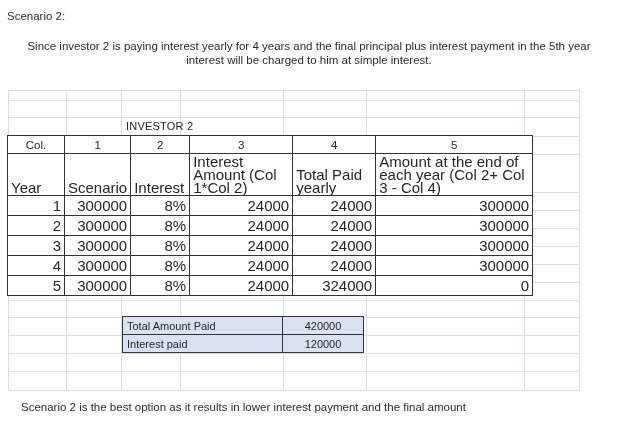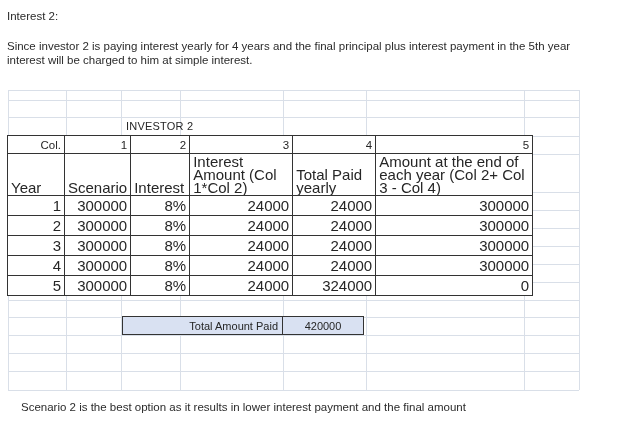--- a/index.html
+++ b/index.html
@@ -6,21 +6,21 @@
   html, body { width: 634px; height: 432px; }
   body {
     position: relative;
     background: #ffffff;
     font-family: "Liberation Sans", "DejaVu Sans", sans-serif;
     color: #262626;
     overflow: hidden;
   }
   .txt { position: absolute; font-size: 11.5px; line-height: 14px; color: #2b2b2b; }
   #intro-title { left: 7px; top: 9px; }
-  #intro-paragraph { left: 7px; top: 39px; width: 604px; }
+  #intro-paragraph { left: 7px; top: 39px; width: 604px; text-align: center; }
   #closing-note { left: 21px; top: 400px; width: 620px; }
 
   
   .gridline { position: absolute; background: #d9dfe8; }
   .gridline.v { width: 1px; }
   .gridline.h { height: 1px; }
 
   
   #sheet-title {
     position: absolute; left: 126px; top: 119px;
@@ -30,41 +30,41 @@
   
   table { border-collapse: collapse; table-layout: fixed; background: #ffffff; }
   #main-table { position: absolute; left: 7px; top: 135px; }
   #main-table td {
     border: 1.5px solid #333333;
     font-size: 15px;
     padding: 1px 3px;
     overflow: hidden;
     background: #ffffff;
   }
-  #main-table tr.col-num-row td { text-align: right; height: 18px; font-size: 11.5px; }
+  #main-table tr.col-num-row td { text-align: center; height: 18px; font-size: 11.5px; }
   #main-table tr.field-row td { vertical-align: bottom; text-align: left; height: 38px; line-height: 13px; }
   #main-table tr.data-row td { text-align: right; height: 18px; }
 
   
   #summary-table { position: absolute; left: 122px; top: 316px; }
   #summary-table td {
     border: 1.5px solid #333333;
     font-size: 11px;
     padding: 1px 4px;
     height: 18px;
     background: #d9e1f2;
     overflow: hidden;
   }
-  #summary-table td.lbl { text-align: right; margin-left: 20px; }
+  #summary-table td.lbl { text-align: left; margin-left: 20px; }
   #summary-table td.val { text-align: center; }
 </style>
 </head>
 <body>
 
-<div class="txt" id="intro-title">Interest 2:</div>
+<div class="txt" id="intro-title">Scenario 2:</div>
 <div class="txt" id="intro-paragraph">Since investor 2 is paying interest yearly for 4 years and the final principal plus interest payment in the 5th year interest will be charged to him at simple interest.</div>
 
 <div id="grid-layer">
     <div class="gridline v" style="left: 8px; top: 90px; height: 300px;"></div>
     <div class="gridline v" style="left: 66px; top: 90px; height: 300px;"></div>
     <div class="gridline v" style="left: 121px; top: 90px; height: 300px;"></div>
     <div class="gridline v" style="left: 180px; top: 90px; height: 300px;"></div>
     <div class="gridline v" style="left: 283px; top: 90px; height: 300px;"></div>
     <div class="gridline v" style="left: 366px; top: 90px; height: 300px;"></div>
     <div class="gridline v" style="left: 524px; top: 90px; height: 300px;"></div>
@@ -162,16 +162,20 @@
 <table id="summary-table">
   <colgroup>
       <col style="width:160px">
       <col style="width:81px">
     </colgroup>
   <tbody>
       <tr>
     <td class="lbl">Total Amount Paid</td>
     <td class="val">420000</td>
   </tr>
+  <tr>
+    <td class="lbl">Interest paid</td>
+    <td class="val">120000</td>
+  </tr>
 </tbody>
   </table>
 
 <div class="txt" id="closing-note">Scenario 2 is the best option as it results in lower interest payment and the final amount</div>
 
 </body></html>

